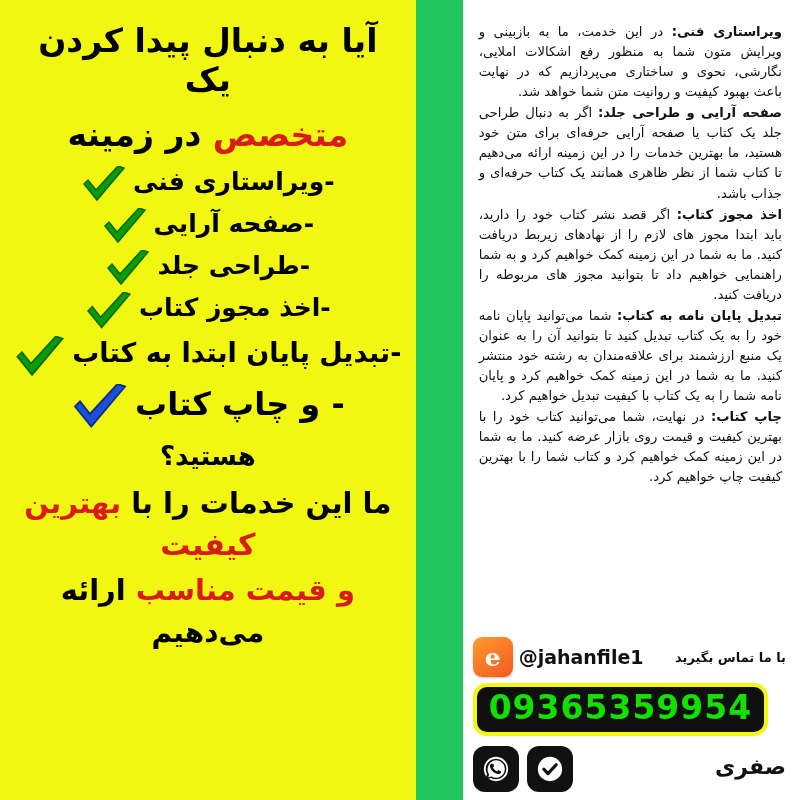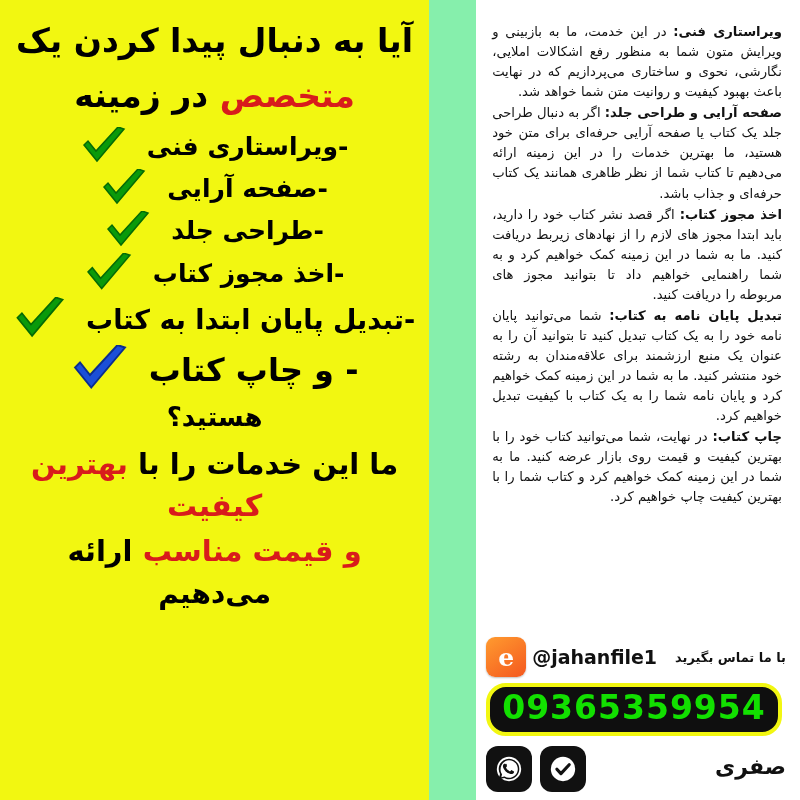--- a/index.html
+++ b/index.html
@@ -12,21 +12,21 @@
     background: #ffffff;
     font-family: "DejaVu Sans", "Liberation Sans", sans-serif;
     overflow: hidden;
   }
   .page {
     position: relative;
     width: 800px;
     height: 800px;
     display: flex;
     flex-direction: row-reverse;
-    background: #86efac;
+    background: #22c55e;
   }
 
   
   .poster {
     width: 442px;
     height: 800px;
     background: #f2f711;
     position: relative;
     box-sizing: border-box;
     padding: 14px 14px 10px 14px;
@@ -57,23 +57,23 @@
     width: 100%;
     margin-top: 10px;
     display: flex;
     flex-direction: column;
     align-items: center;
   }
   .list-row {
     width: 100%;
     display: flex;
     flex-direction: row-reverse;
-    align-items: center;
+    align-items: flex-start;
     justify-content: center;
-    gap: 20px;
+    gap: 6px;
     margin: 1px 0;
   }
   .list-row .txt {
     color: #000;
     font-weight: bold;
     font-size: 25px;
     line-height: 1.25;
     white-space: nowrap;
   }
   .list-row.big .txt {
@@ -179,21 +179,21 @@
   .phone-row {
     display: flex;
     flex-direction: row-reverse;
     align-items: center;
     gap: 10px;
   }
   .phone-box {
     flex: 0 0 auto;
     background: #0f0f0f;
     border: 4px solid #f2f711;
-    border-radius: 20px;
+    border-radius: 14px;
     padding: 4px 12px 6px 12px;
     margin-right: 0;
   }
   .phone-num {
     color: #12e000;
     font-size: 33px;
     font-weight: bold;
     letter-spacing: 1px;
     direction: ltr;
     font-family: "DejaVu Sans", sans-serif;

